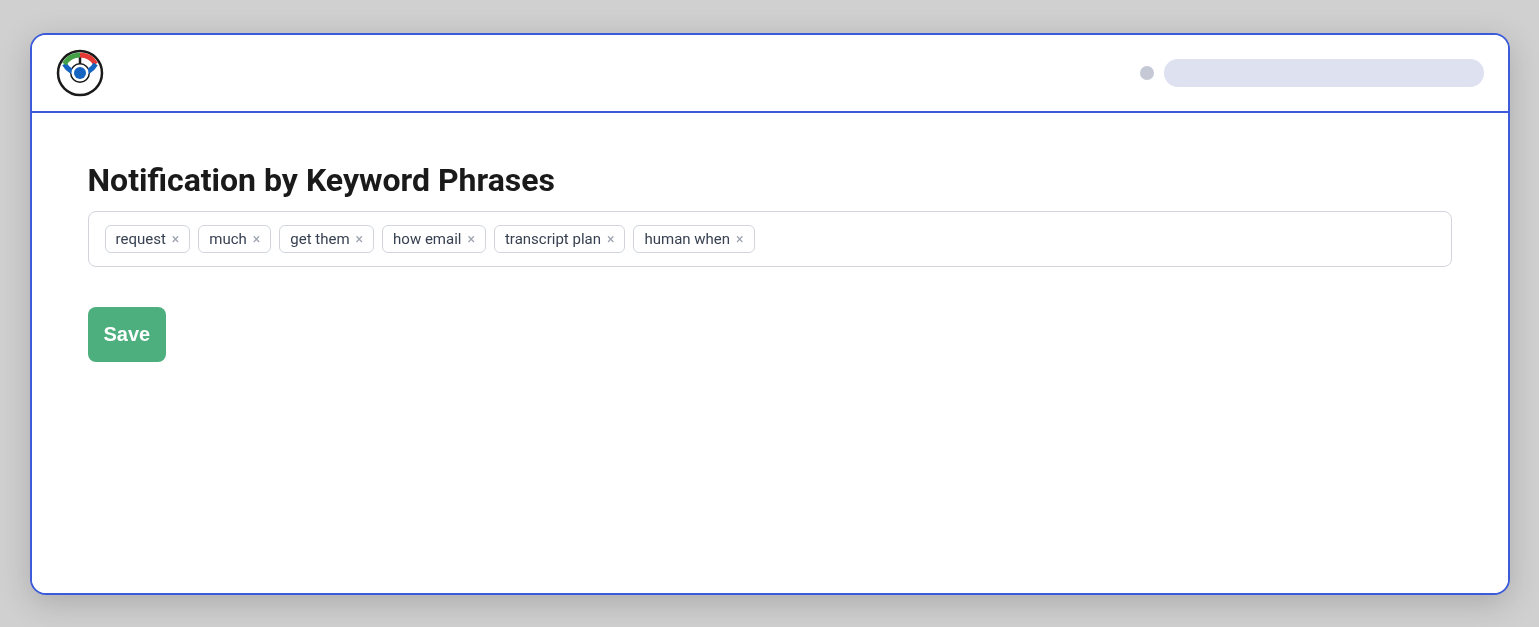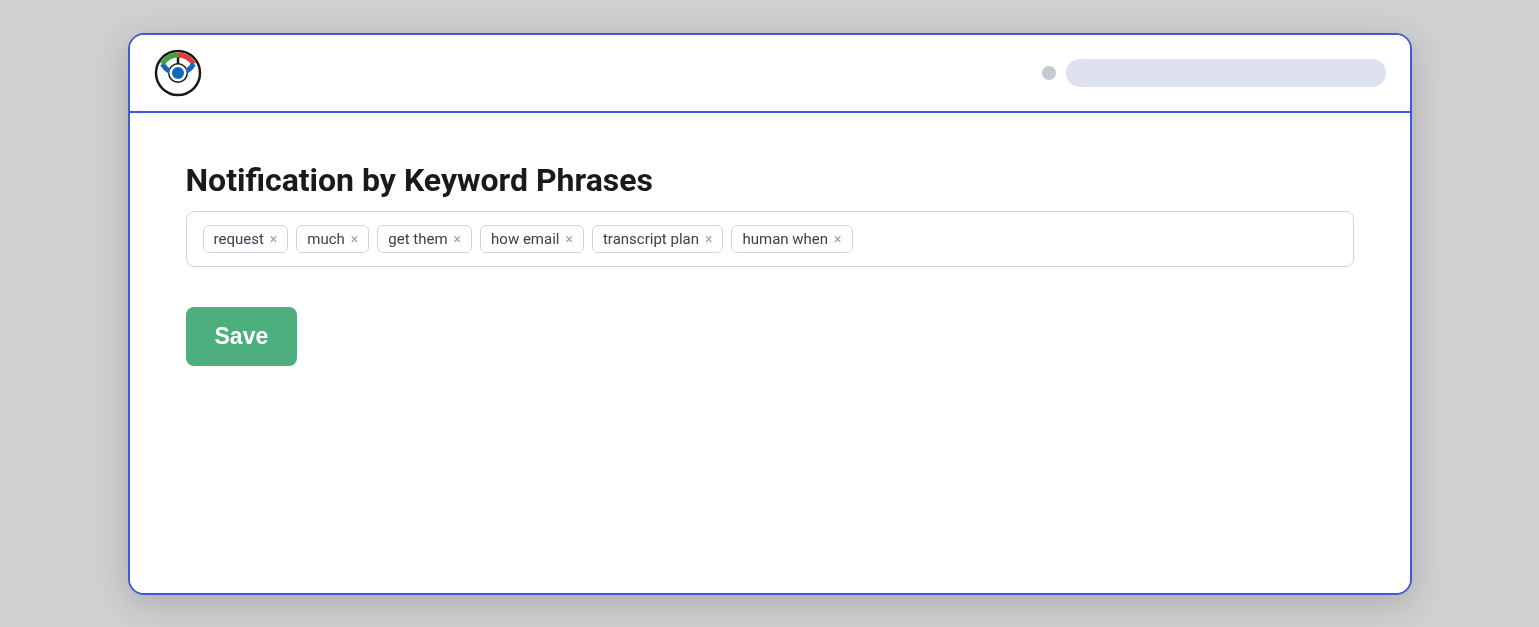--- a/index.html
+++ b/index.html
@@ -11,21 +11,21 @@
     body {
       background: #d0d0d0;
       display: flex;
       align-items: center;
       justify-content: center;
       min-height: 100vh;
       font-family: -apple-system, BlinkMacSystemFont, 'Segoe UI', Roboto, Arial, sans-serif;
     }
 
     .browser-window {
-      width: 1284px;
+      width: 1480px;
       background: #ffffff;
       border-radius: 16px;
       border: 2px solid #3b5bdb;
       overflow: hidden;
       box-shadow: 0 8px 32px rgba(0,0,0,0.18);
     }
 
     .browser-header {
       display: flex;
       align-items: center;
@@ -128,22 +128,22 @@
       flex: 1;
       min-width: 180px;
       background: transparent;
     }
 
     .save-button {
       background: #4caf7d;
       color: #ffffff;
       border: none;
       border-radius: 8px;
-      padding: 16px 29px;
-      font-size: 23px;
+      padding: 16px 16px;
+      font-size: 20px;
       font-weight: 600;
       cursor: pointer;
       transition: background 0.2s;
     }
   </style>
 </head>
 <body>
 
 <div class="browser-window">
 

